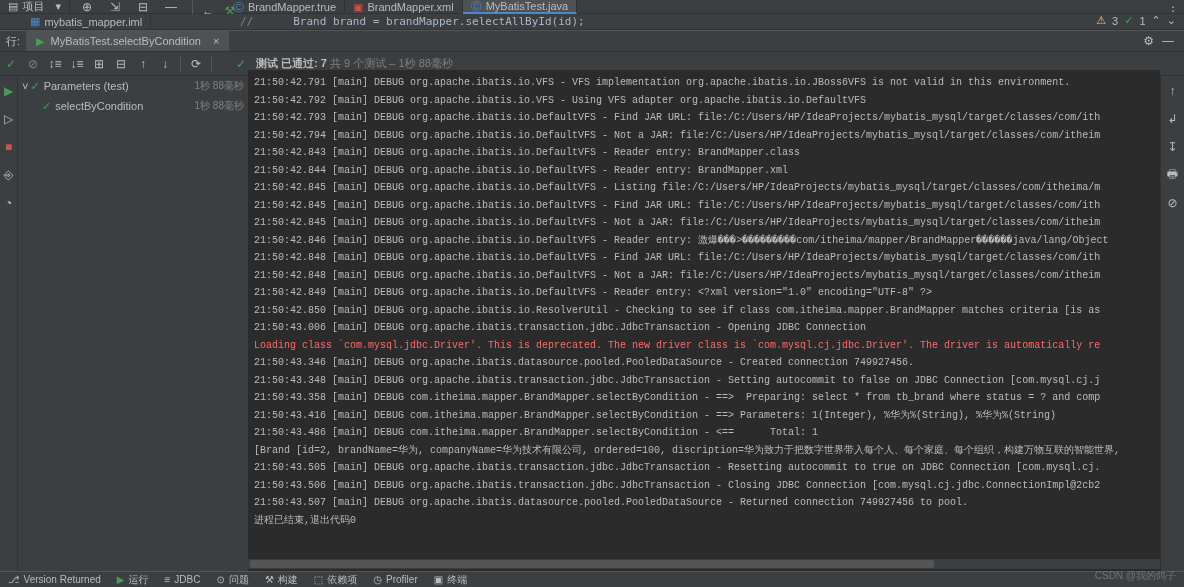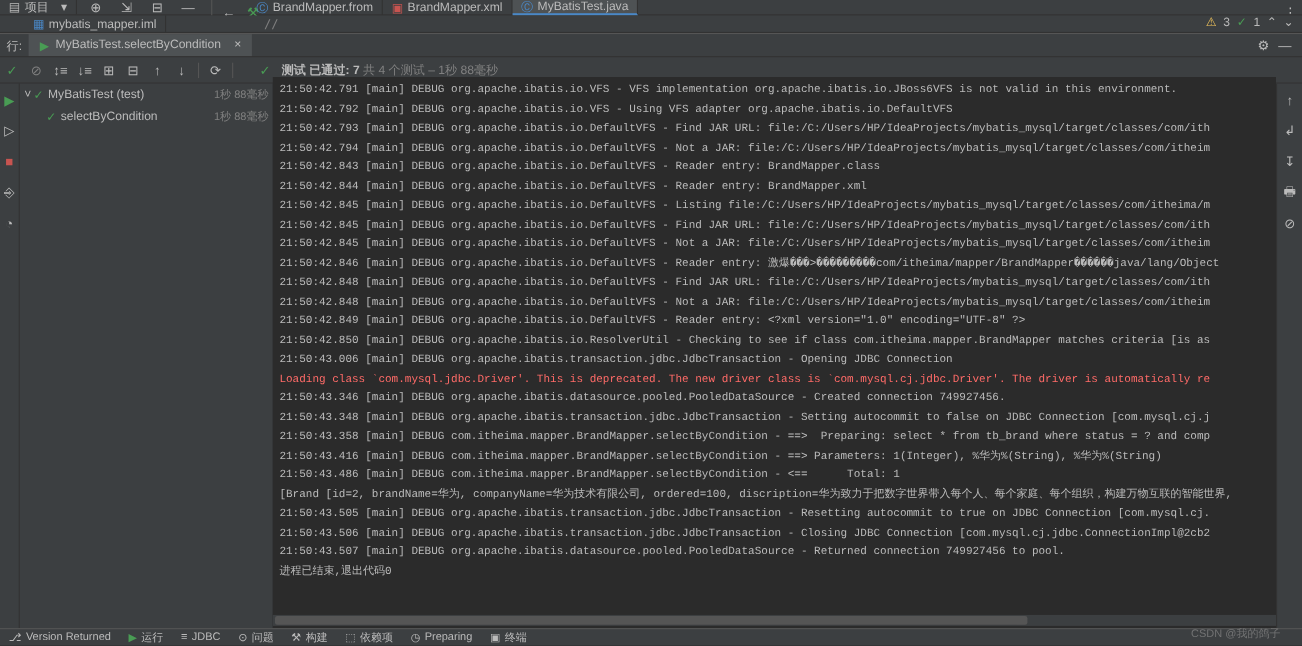--- a/index.html
+++ b/index.html
@@ -203,21 +203,21 @@
   background: #3c3f41;
   border-top: 1px solid #555;
   display: flex;
   align-items: center;
   font-size: 10px;
   color: #bbb;
 }
 .bottom-bar .item { padding: 0 8px; display: flex; align-items: center; gap: 4px; }
 .watermark {
   position: absolute;
-  right: 20px;
+  right: 8px;
   bottom: 4px;
   font-size: 10px;
   color: #888;
   opacity: 0.7;
 }
 .divider { width: 1px; height: 14px; background: #555; margin: 0 4px; }
 .green-play { color: #499c54; }
 .sep-right { margin-left: auto; }
 </style>
 </head>
@@ -235,21 +235,21 @@
     <span class="icon-btn">⊟</span>
     <span class="icon-btn">—</span>
   </div>
   <div class="divider"></div>
   <span class="icon-btn">←</span>
   <span class="icon-btn" style="color:#499c54;">⚒</span>
 
   <div class="editor-tabs">
     <div class="file-tab">
       <span style="color:#4a88c7;">Ⓒ</span>
-      <span>BrandMapper.from</span>
+      <span>BrandMapper.true</span>
     </div>
     <div class="file-tab">
       <span style="color:#c75450;">▣</span>
       <span>BrandMapper.xml</span>
     </div>
     <div class="file-tab active">
       <span style="color:#4a88c7;">Ⓒ</span>
       <span>MyBatisTest.java</span>
     </div>
   </div>
@@ -258,20 +258,21 @@
 </div>
 
 <div class="tab-row" style="height:16px;">
   <div class="file-tab" style="padding-left:30px;">
     <span style="color:#4a88c7;">▦</span>
     <span>mybatis_mapper.iml</span>
   </div>
 </div>
 <div class="code-line">
   <span style="color:#808080;margin-right:40px;">//</span>
+  <span class="ident">Brand brand = brandMapper.selectAllById(id);</span>
 </div>
 <div class="status-icons">
   <span style="color:#f2c55c;">⚠</span>
     <span>3</span>
   <span style="color:#499c54;">✓</span>
     <span>1</span>
   <span>⌃</span>
     <span>⌄</span>
 </div>
 
@@ -295,38 +296,38 @@
   <span class="icon-btn">⊟</span>
   <span class="icon-btn">↑</span>
   <span class="icon-btn">↓</span>
   <div class="divider"></div>
   <span class="icon-btn">⟳</span>
   <div class="divider"></div>
   <div style="flex:1; display:flex; align-items:center; padding-left:20px;">
     <span style="color:#499c54;">✓</span>
     <span class="test-status-text">
       <b>测试 已通过: 7</b>
-      <span style="color:#808080;">共 4 个测试 – 1秒 88毫秒</span>
+      <span style="color:#808080;">共 9 个测试 – 1秒 88毫秒</span>
     </span>
   </div>
 </div>
 
 <div class="left-gutter">
   <span class="icon-btn rerun">▶</span>
   <span class="icon-btn">▷</span>
   <span class="icon-btn stop">■</span>
   <span class="icon-btn">⎆</span>
   <span class="icon-btn">◔</span>
 </div>
 
 <div class="left-panel">
   <div class="test-tree-row">
     <span class="arrow">˅</span>
     <span class="chk">✓</span>
-    <span>MyBatisTest (test)</span>
+    <span>Parameters (test)</span>
     <span class="time">1秒 88毫秒</span>
   </div>
   <div class="test-tree-row" style="padding-left:24px;">
     <span class="chk">✓</span>
     <span>selectByCondition</span>
     <span class="time">1秒 88毫秒</span>
   </div>
 </div>
 
 <div class="console" id="console"><div>21:50:42.791 [main] DEBUG org.apache.ibatis.io.VFS - VFS implementation org.apache.ibatis.io.JBoss6VFS is not valid in this environment.</div><div>21:50:42.792 [main] DEBUG org.apache.ibatis.io.VFS - Using VFS adapter org.apache.ibatis.io.DefaultVFS</div><div>21:50:42.793 [main] DEBUG org.apache.ibatis.io.DefaultVFS - Find JAR URL: file:/C:/Users/HP/IdeaProjects/mybatis_mysql/target/classes/com/ith</div><div>21:50:42.794 [main] DEBUG org.apache.ibatis.io.DefaultVFS - Not a JAR: file:/C:/Users/HP/IdeaProjects/mybatis_mysql/target/classes/com/itheim</div><div>21:50:42.843 [main] DEBUG org.apache.ibatis.io.DefaultVFS - Reader entry: BrandMapper.class</div><div>21:50:42.844 [main] DEBUG org.apache.ibatis.io.DefaultVFS - Reader entry: BrandMapper.xml</div><div>21:50:42.845 [main] DEBUG org.apache.ibatis.io.DefaultVFS - Listing file:/C:/Users/HP/IdeaProjects/mybatis_mysql/target/classes/com/itheima/m</div><div>21:50:42.845 [main] DEBUG org.apache.ibatis.io.DefaultVFS - Find JAR URL: file:/C:/Users/HP/IdeaProjects/mybatis_mysql/target/classes/com/ith</div><div>21:50:42.845 [main] DEBUG org.apache.ibatis.io.DefaultVFS - Not a JAR: file:/C:/Users/HP/IdeaProjects/mybatis_mysql/target/classes/com/itheim</div><div>21:50:42.846 [main] DEBUG org.apache.ibatis.io.DefaultVFS - Reader entry: 激爆���&gt;���������com/itheima/mapper/BrandMapper������java/lang/Object</div><div>21:50:42.848 [main] DEBUG org.apache.ibatis.io.DefaultVFS - Find JAR URL: file:/C:/Users/HP/IdeaProjects/mybatis_mysql/target/classes/com/ith</div><div>21:50:42.848 [main] DEBUG org.apache.ibatis.io.DefaultVFS - Not a JAR: file:/C:/Users/HP/IdeaProjects/mybatis_mysql/target/classes/com/itheim</div><div>21:50:42.849 [main] DEBUG org.apache.ibatis.io.DefaultVFS - Reader entry: &lt;?xml version="1.0" encoding="UTF-8" ?&gt;</div><div>21:50:42.850 [main] DEBUG org.apache.ibatis.io.ResolverUtil - Checking to see if class com.itheima.mapper.BrandMapper matches criteria [is as</div><div>21:50:43.006 [main] DEBUG org.apache.ibatis.transaction.jdbc.JdbcTransaction - Opening JDBC Connection</div><div class="red">Loading class `com.mysql.jdbc.Driver'. This is deprecated. The new driver class is `com.mysql.cj.jdbc.Driver'. The driver is automatically re</div><div>21:50:43.346 [main] DEBUG org.apache.ibatis.datasource.pooled.PooledDataSource - Created connection 749927456.</div><div>21:50:43.348 [main] DEBUG org.apache.ibatis.transaction.jdbc.JdbcTransaction - Setting autocommit to false on JDBC Connection [com.mysql.cj.j</div><div>21:50:43.358 [main] DEBUG com.itheima.mapper.BrandMapper.selectByCondition - ==&gt;  Preparing: select * from tb_brand where status = ? and comp</div><div>21:50:43.416 [main] DEBUG com.itheima.mapper.BrandMapper.selectByCondition - ==&gt; Parameters: 1(Integer), %华为%(String), %华为%(String)</div><div>21:50:43.486 [main] DEBUG com.itheima.mapper.BrandMapper.selectByCondition - &lt;==      Total: 1</div><div>[Brand [id=2, brandName=华为, companyName=华为技术有限公司, ordered=100, discription=华为致力于把数字世界带入每个人、每个家庭、每个组织，构建万物互联的智能世界,</div><div>21:50:43.505 [main] DEBUG org.apache.ibatis.transaction.jdbc.JdbcTransaction - Resetting autocommit to true on JDBC Connection [com.mysql.cj.</div><div>21:50:43.506 [main] DEBUG org.apache.ibatis.transaction.jdbc.JdbcTransaction - Closing JDBC Connection [com.mysql.cj.jdbc.ConnectionImpl@2cb2</div><div>21:50:43.507 [main] DEBUG org.apache.ibatis.datasource.pooled.PooledDataSource - Returned connection 749927456 to pool.</div><div></div><div>进程已结束,退出代码0</div></div>
@@ -363,21 +364,21 @@
   <div class="item">
     <span>⚒</span>
     <span>构建</span>
   </div>
   <div class="item">
     <span>⬚</span>
     <span>依赖项</span>
   </div>
   <div class="item">
     <span>◷</span>
-    <span>Preparing</span>
+    <span>Profiler</span>
   </div>
   <div class="item">
     <span>▣</span>
     <span>终端</span>
   </div>
 </div>
 
 <div class="watermark">CSDN @我的鸽子</div>
 
 </body></html>

